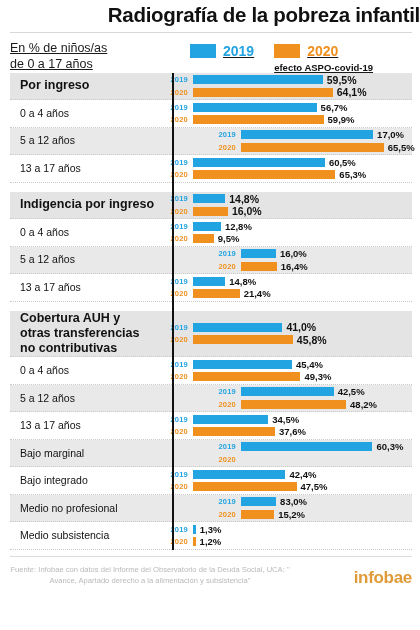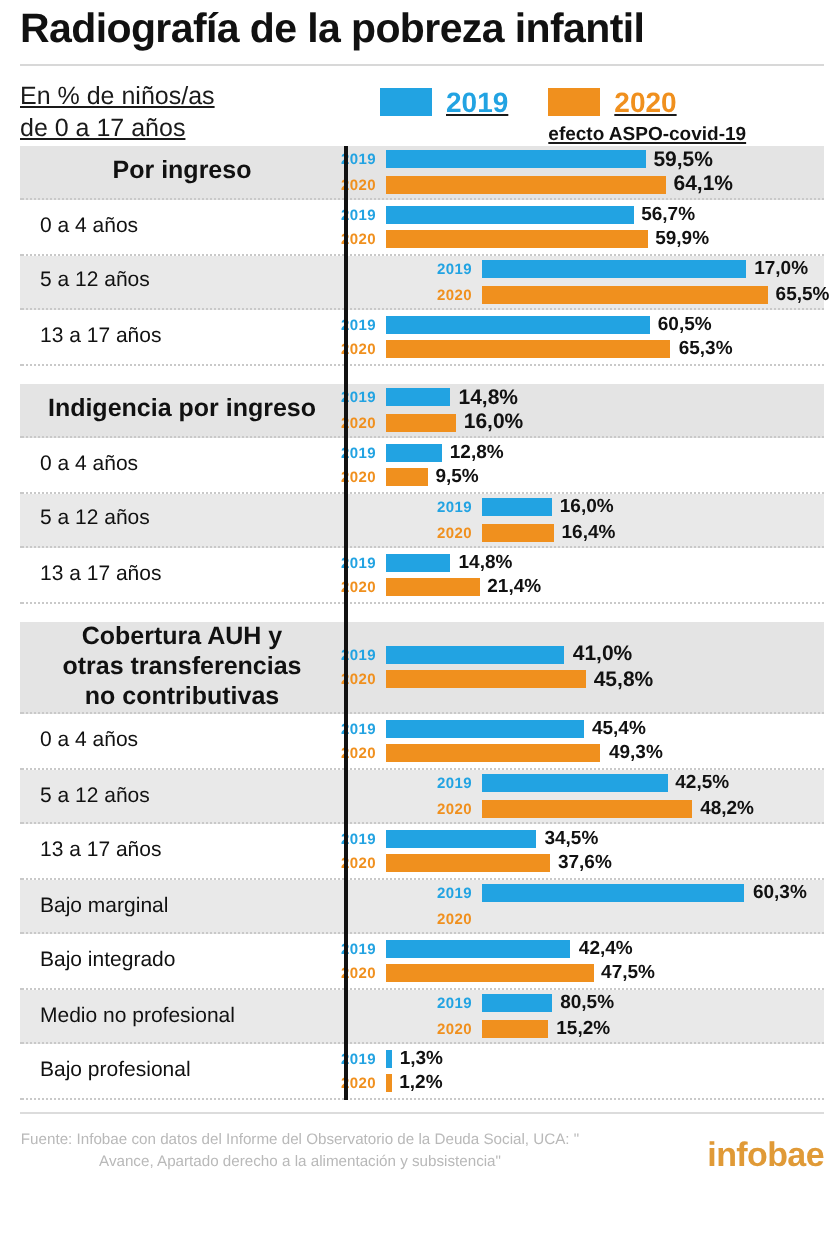--- a/index.html
+++ b/index.html
@@ -12,20 +12,21 @@
     position:relative;
   }
   
   .title{
     font-size:20.5px;
     font-weight:bold;
     letter-spacing:-0.3px;
     padding:4px 0 4px 10px;
     line-height:1.1;
     color:#111;
+    text-align:right;
   }
   .title-rule{
     height:1px;background:#d8d8d8;margin:1px 8px 0 10px;
   }
   .head{
     display:flex;align-items:flex-end;
     padding:6px 8px 0 10px;
     text-decoration:underline;
   }
   .subtitle{
@@ -59,21 +60,21 @@
   .row.header-row{background:#e4e4e4;}
 
   .row-label{
     flex:0 0 152px;
     box-sizing:border-box;
     padding-left:10px;
     font-size:10.5px;
     line-height:1.22;
     color:#111;
   }
-  .row.header-row .row-label{font-size:12.5px;font-weight:bold;text-align:center;}
+  .row.header-row .row-label{font-size:12.5px;font-weight:bold;}
 
   .row-bars{flex:1 1 auto;position:relative;}
   .bar-line{
     display:flex;align-items:center;height:11px;margin:1.5px 0;
   }
   .yr{
     flex:0 0 26px;
     font-size:7.5px;font-weight:bold;
     text-align:right;padding-right:5px;
     letter-spacing:0.2px;
@@ -443,35 +444,35 @@
       </div>
       <div class="row alt">
         <div class="row-label">
           <div>Medio no profesional</div>
         </div>
         <div class="row-bars">
           <div class="bar-line">
             <span class="yr y19">2019</span>
             <span class="bar-wrap">
               <span class="bar b19" style="width: 35.098px;"></span>
-              <span class="val">80,5%</span>
+              <span class="val">83,0%</span>
             </span>
           </div>
           <div class="bar-line">
             <span class="yr y20">2020</span>
             <span class="bar-wrap">
               <span class="bar b20" style="width: 33.136px;"></span>
               <span class="val">15,2%</span>
             </span>
           </div>
         </div>
       </div>
       <div class="row plain">
         <div class="row-label">
-          <div>Bajo profesional</div>
+          <div>Medio subsistencia</div>
         </div>
         <div class="row-bars">
           <div class="bar-line">
             <span class="yr y19">2019</span>
             <span class="bar-wrap">
               <span class="bar b19" style="width: 2.834px;"></span>
               <span class="val">1,3%</span>
             </span>
           </div>
           <div class="bar-line">

